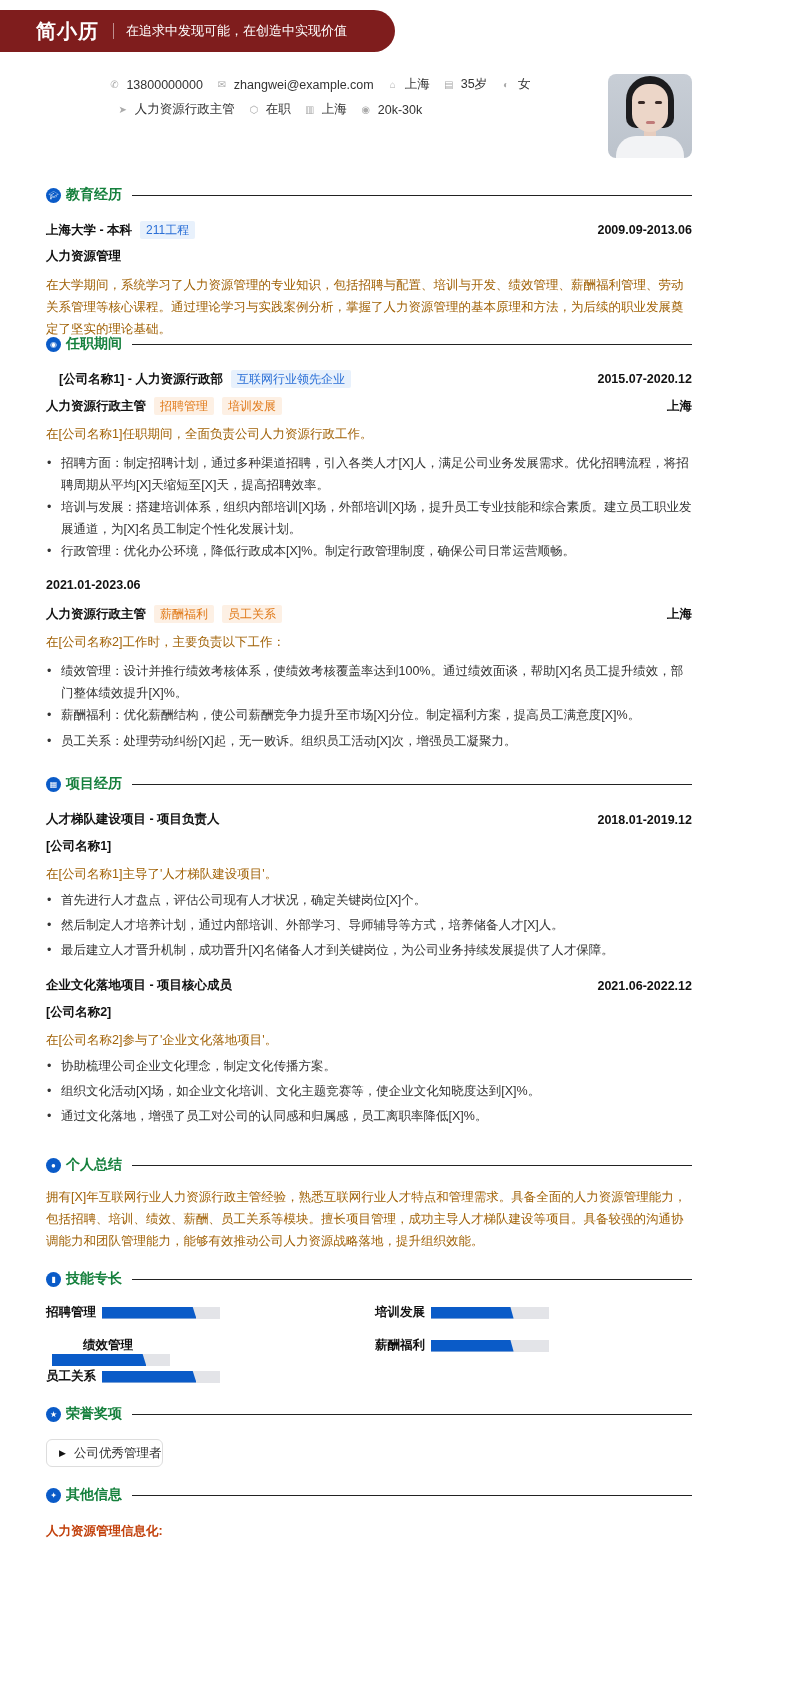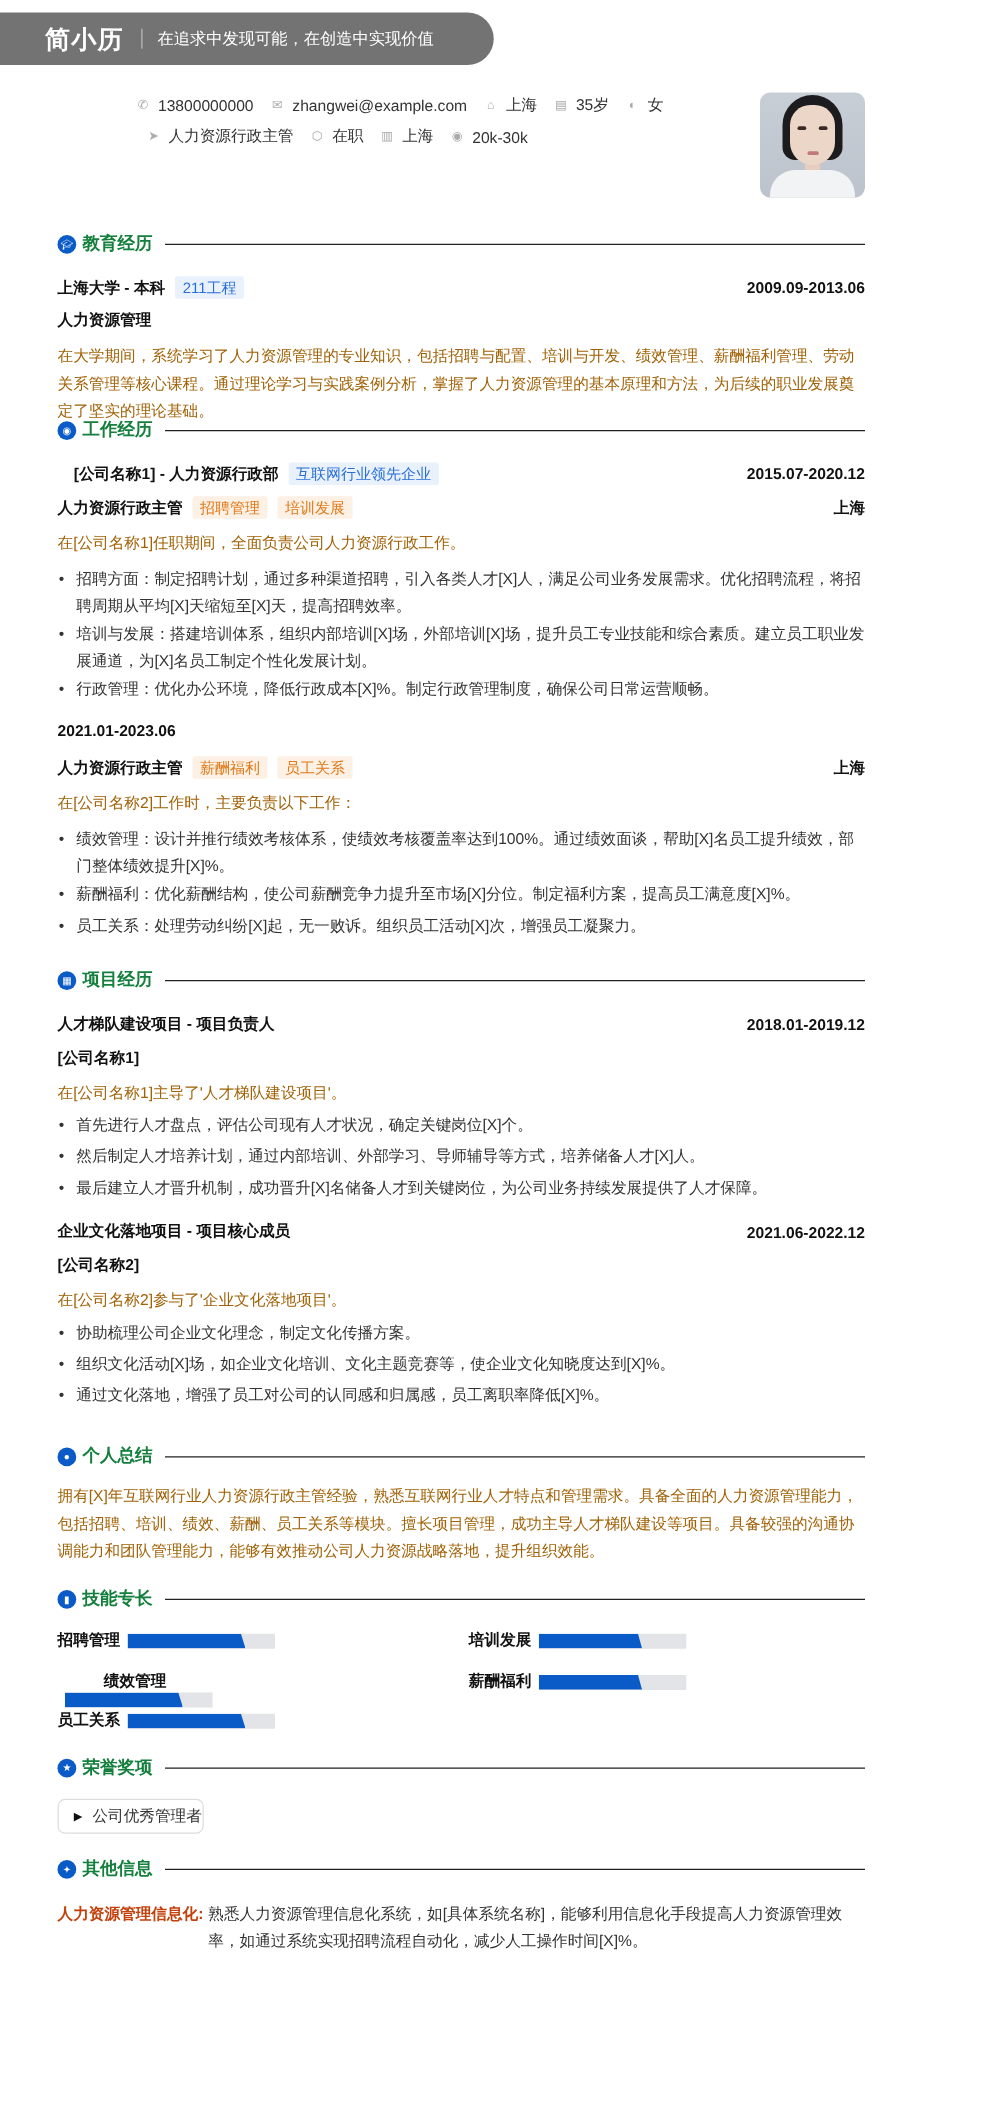--- a/index.html
+++ b/index.html
@@ -1,19 +1,19 @@
 <!DOCTYPE html>
 <html><head>
 <meta charset="utf-8">
 <style>
   * { box-sizing: border-box; margin: 0; padding: 0; }
   html, body { width: 794px; background: #ffffff; }
   body { font-family: "Liberation Sans", "DejaVu Sans", sans-serif; color: #222; font-size: 12px; position: relative; height: 1686px; overflow: hidden; }
 
-  .banner { position: absolute; left: 0; top: 10px; width: 395px; height: 42px; background: #737373; border-radius: 0 21px 21px 0; display: flex; align-items: center; padding-left: 36px; color: #fff; }
+  .banner { position: absolute; left: 0; top: 10px; width: 395px; height: 42px; background: #7f1d1d; border-radius: 0 21px 21px 0; display: flex; align-items: center; padding-left: 36px; color: #fff; }
   .banner .brand { font-size: 20px; font-weight: bold; letter-spacing: 1px; }
   .banner .sep { width: 1px; height: 16px; background: rgba(255,255,255,0.5); margin: 0 12px 0 14px; }
   .banner .slogan { font-size: 13px; }
 
   .info { position: absolute; left: 0; width: 600px; display: flex; justify-content: center; align-items: center; font-size: 12.5px; color: #333; }
   .info.r1 { top: 76px; left: 40px; width: 560px; }
   .info.r2 { top: 101px; left: 40px; width: 460px; }
   .info .it { display: flex; align-items: center; margin: 0 7px; }
   .info .ic { color: #aaa; font-size: 10px; margin-right: 7px; width: 10px; text-align: center; }
 
@@ -124,21 +124,21 @@
     </span>
   <span class="bold">2009.09-2013.06</span>
 </div>
 <div class="row" style="top:248px;">
   <span class="bold">人力资源管理</span>
 </div>
 <div class="para" style="top:274px;">在大学期间，系统学习了人力资源管理的专业知识，包括招聘与配置、培训与开发、绩效管理、薪酬福利管理、劳动关系管理等核心课程。通过理论学习与实践案例分析，掌握了人力资源管理的基本原理和方法，为后续的职业发展奠定了坚实的理论基础。</div>
 
 <div class="section-h" style="top:335px;">
   <span class="sic">◉</span>
-  <span class="st">工作经历</span>
+  <span class="st">任职期间</span>
   <span class="line"></span>
 </div>
 
 <div class="row" style="top:370px;padding-left:13px;">
   <span class="l">
       <span class="bold">[公司名称1] - 人力资源行政部</span>
       <span class="tag blue">互联网行业领先企业</span>
     </span>
   <span class="bold">2015.07-2020.12</span>
 </div>
@@ -255,14 +255,13 @@
   <span>公司优秀管理者</span>
 </div>
 
 <div class="section-h" style="top:1486px;">
   <span class="sic">✦</span>
   <span class="st">其他信息</span>
   <span class="line"></span>
 </div>
 <div class="other">
   <span class="k">人力资源管理信息化:</span>
-  <span class="v" style="margin-left:4px;">熟悉人力资源管理信息化系统，如[具体系统名称]，能够利用信息化手段提高人力资源管理效率，如通过系统实现招聘流程自动化，减少人工操作时间[X]%。</span>
 </div>
 
 </body></html>

